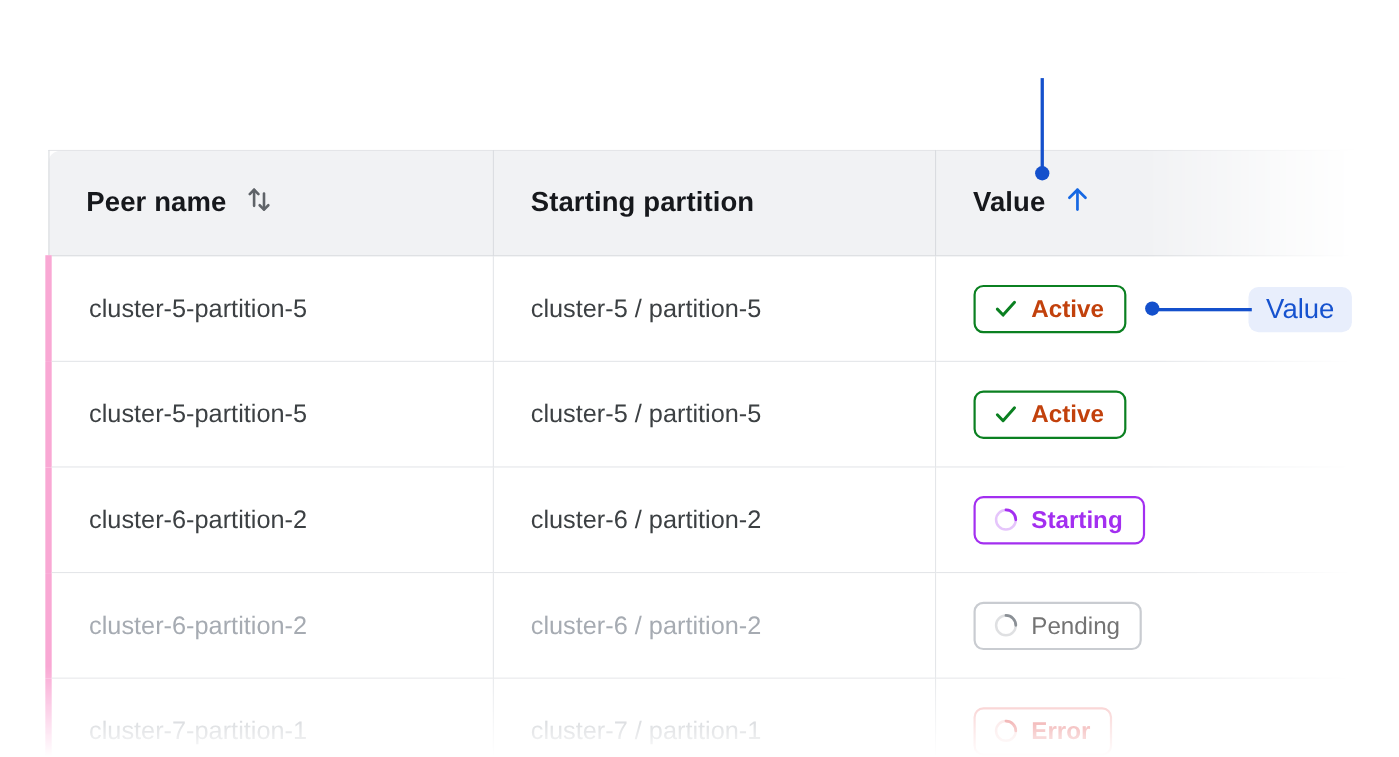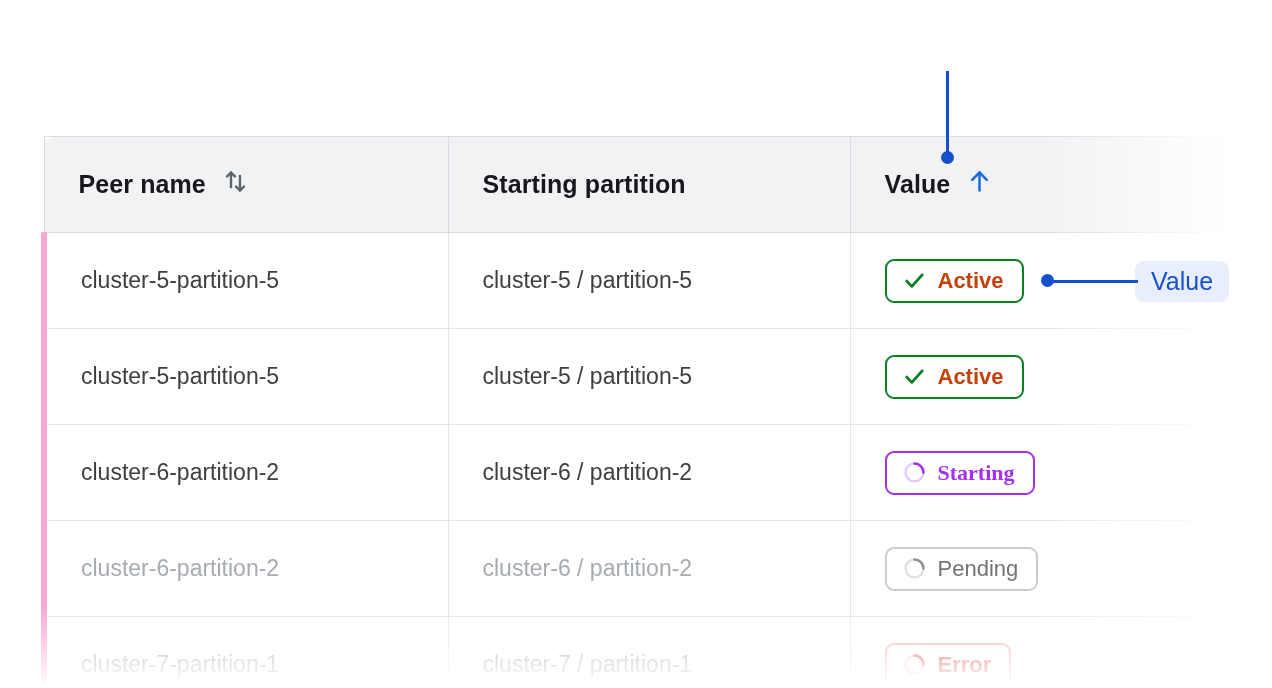--- a/index.html
+++ b/index.html
@@ -88,21 +88,21 @@
     height: 44px;
     padding: 0 18px 0 15px;
     border-radius: 9px;
     border: 2px solid;
     font-size: 22px;
     font-weight: bold;
     background: #ffffff;
     line-height: 1;
   }
   .chip.active   { border-color: #0b8021; color: #c2410c; }
-  .chip.starting { border-color: #a32ff0; color: #a32ff0; font-family: Liberation Serif, serif; }
+  .chip.starting { border-color: #a32ff0; color: #a32ff0; }
   .chip.pending  { border-color: #c9ccd1; color: #737373; font-weight: normal; }
   .chip.error    { border-color: #f5b5b5; color: #e05050; }
 
   .chip svg { display: block; flex: 0 0 auto; }
 
   
   .badge {
     position: absolute;
     display: flex;
     align-items: center;

